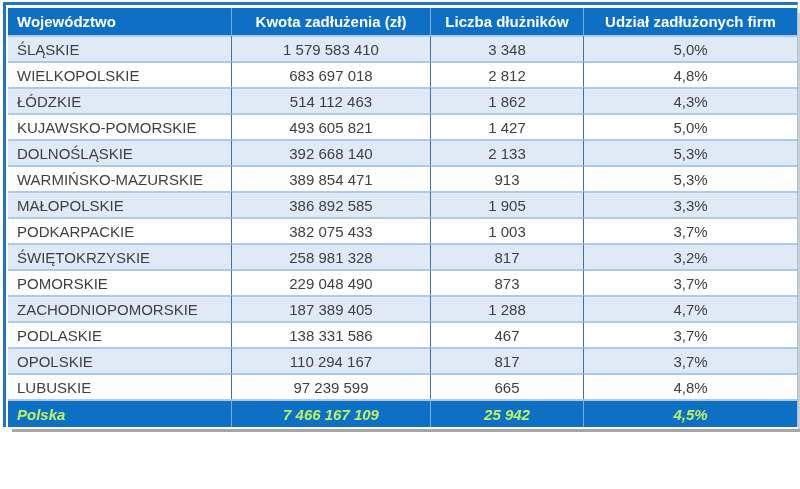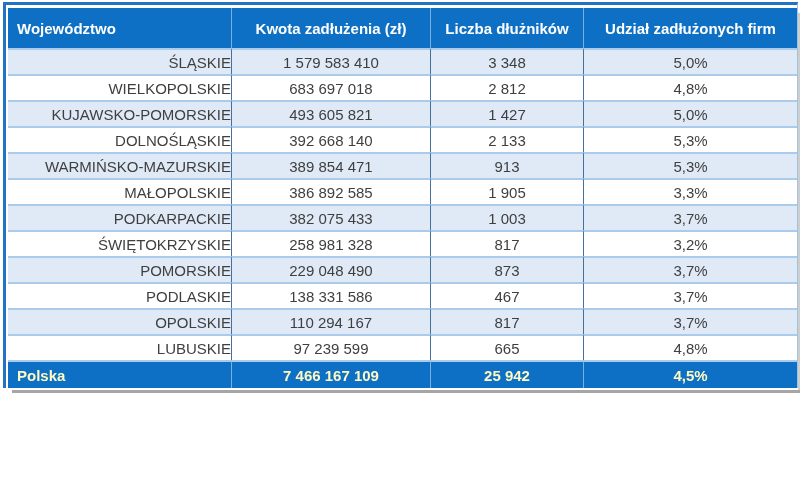--- a/index.html
+++ b/index.html
@@ -53,47 +53,48 @@
   col.c3 { width: 153px; }
   col.c4 { width: auto; }
 
   th, td {
     font-size: 15px;
     overflow: hidden;
     white-space: nowrap;
     padding: 0;
   }
   thead th {
-    height: 40px;
+    height: 27px;
     background: var(--header-bg, #0d70c4);
     color: #ffffff;
     font-weight: bold;
     text-align: center;
   }
   thead th:first-child { text-align: left; padding-left: 9px; }
   thead th + th { border-left: 1px solid rgba(255,255,255,.45); }
 
   tbody td {
     height: 24px;
     border-top: 2px solid var(--row-line, #aacbe9);
     color: var(--text, #3f3f3f);
     text-align: center;
   }
-  tbody td:first-child { text-align: right; padding-left: 9px; }
+  tbody td:first-child { text-align: left; padding-left: 9px; }
   tbody td + td { border-left: 1px solid var(--col-line, #41719c); }
   tbody tr:nth-child(odd) { background: var(--zebra, #dfeaf6); }
   tbody tr:nth-child(even) { background: #ffffff; }
 
   tfoot td {
     height: 26px;
     border-top: 2px solid var(--row-line, #aacbe9);
     background: var(--header-bg, #0d70c4);
-    color: #fef9c3;
+    color: #bef264;
     font-weight: bold;
     text-align: center;
+    font-style: italic;
   }
   tfoot td:first-child { text-align: left; padding-left: 9px; }
   tfoot td + td { border-left: 1px solid rgba(255,255,255,.45); }
 </style>
 </head>
 <body>
 
 <div class="stage">
   <table class="tbl">
     <colgroup>
@@ -117,20 +118,26 @@
           <td>3 348</td>
           <td>5,0%</td>
         </tr>
         <tr>
           <td>WIELKOPOLSKIE</td>
           <td>683 697 018</td>
           <td>2 812</td>
           <td>4,8%</td>
         </tr>
         <tr>
+          <td>ŁÓDZKIE</td>
+          <td>514 112 463</td>
+          <td>1 862</td>
+          <td>4,3%</td>
+        </tr>
+        <tr>
           <td>KUJAWSKO-POMORSKIE</td>
           <td>493 605 821</td>
           <td>1 427</td>
           <td>5,0%</td>
         </tr>
         <tr>
           <td>DOLNOŚLĄSKIE</td>
           <td>392 668 140</td>
           <td>2 133</td>
           <td>5,3%</td>
@@ -157,20 +164,26 @@
           <td>ŚWIĘTOKRZYSKIE</td>
           <td>258 981 328</td>
           <td>817</td>
           <td>3,2%</td>
         </tr>
         <tr>
           <td>POMORSKIE</td>
           <td>229 048 490</td>
           <td>873</td>
           <td>3,7%</td>
+        </tr>
+        <tr>
+          <td>ZACHODNIOPOMORSKIE</td>
+          <td>187 389 405</td>
+          <td>1 288</td>
+          <td>4,7%</td>
         </tr>
         <tr>
           <td>PODLASKIE</td>
           <td>138 331 586</td>
           <td>467</td>
           <td>3,7%</td>
         </tr>
         <tr>
           <td>OPOLSKIE</td>
           <td>110 294 167</td>

